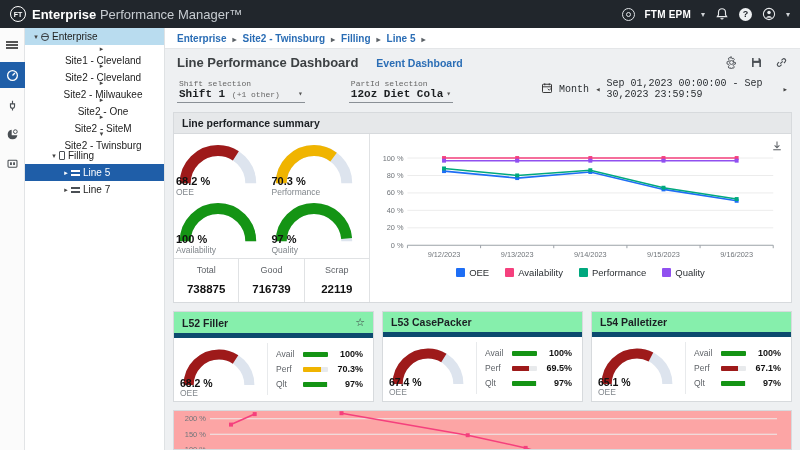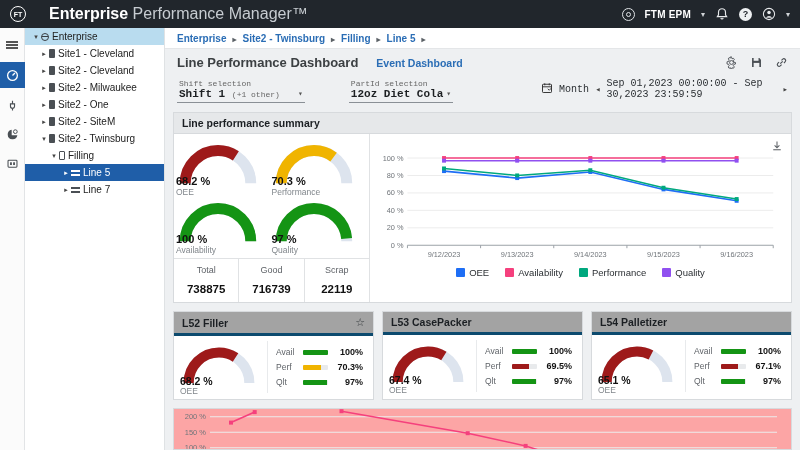--- a/index.html
+++ b/index.html
@@ -6,21 +6,21 @@
   html,body { width:800px; height:450px; overflow:hidden; background:#eef0f2;
     font-family:"Liberation Sans", sans-serif; }
   .app { width:800px; height:450px; display:flex; flex-direction:column; }
 
   
   .topbar { height:28px; background:#21262c; display:flex; align-items:center;
     padding:0 10px; flex:0 0 28px; }
   .logo-circle { width:16px; height:16px; border:1.6px solid #fff; border-radius:50%;
     color:#fff; font-size:7px; font-weight:bold; display:flex; align-items:center;
     justify-content:center; margin-right:6px; }
-  .brand { font-size:16px; color:#c7ccd1;margin-left:17px; }
+  .brand { font-size:13px; color:#c7ccd1; }
   .brand b { color:#fff; }
   .topbar .spacer { flex:1; }
   .top-right { display:flex; align-items:center; gap:10px; color:#e8eaec; }
   .badge-circ { width:13px; height:13px; border:1.4px solid #dfe3e6; border-radius:50%;
     display:inline-flex; align-items:center; justify-content:center; }
   .badge-circ i { width:5px; height:5px; border:1px solid #dfe3e6; border-radius:50%; display:block; }
   .env-label { font-size:10px; font-weight:bold; color:#fff; letter-spacing:.2px; }
   .chev { font-size:8px; color:#cfd3d6; }
   .tb-icon { width:14px; height:14px; display:inline-flex; }
   .tb-icon svg { width:100%; height:100%; }
@@ -41,21 +41,21 @@
   .hamb::after { content:""; position:absolute; left:0; right:0; top:1px; border-top:2px solid #555; }
 
   
   .tree { width:140px; background:#fff; border-right:1px solid #dfe2e4; font-size:10px; color:#222; }
   .tree-title { font-size:10.5px; font-weight:bold; padding:6px 8px 5px; color:#1b1f23; }
   .trow { display:flex; align-items:center; height:17px; cursor:default; white-space:nowrap; }
   .trow .ar { width:10px; text-align:center; font-size:7px; color:#444; flex:0 0 10px; }
   .trow .ar.col::before { content:"\25B8"; }
   .trow .ar.exp::before { content:"\25BE"; }
   .trow .lbl { margin-left:3px; }
-  .lvl0 { padding-left:6px; } .lvl1 { padding-left:14px; } .lvl2 { padding-left:24px; } .lvl3 { padding-left:36px; }
+  .lvl0 { padding-left:6px; } .lvl1 { padding-left:14px;flex-direction:column; } .lvl2 { padding-left:24px; } .lvl3 { padding-left:36px; }
   .trow.hl { background:#b9dcef; }
   .trow.sel { background:#1f5ea8; color:#fff; }
   .trow.sel .ar { color:#fff; }
   .ic-globe { width:8px; height:8px; border:1.3px solid #3a3f44; border-radius:50%; display:inline-block; position:relative; }
   .ic-globe::after { content:""; position:absolute; left:0; right:0; top:2.4px; border-top:1px solid #3a3f44; }
   .ic-site { width:6px; height:9px; background:#4a4f54; display:inline-block; border-radius:1px; }
   .ic-area { width:6px; height:9px; border:1.3px solid #4a4f54; display:inline-block; border-radius:1px; }
   .ic-line { width:9px; height:7px; display:inline-block; position:relative; }
   .ic-line::before, .ic-line::after { content:""; position:absolute; left:0; width:9px; height:2px; background:#4a4f54; }
   .ic-line::before { top:1px; } .ic-line::after { top:4.5px; }
@@ -109,21 +109,21 @@
   .dl-icon { position:absolute; top:4px; right:8px; color:#5f6368; cursor:pointer; }
   .dl-icon svg { width:12px; height:12px; }
   #chart-main { width:100%; height:128px; display:block; }
   .legend { display:flex; justify-content:center; gap:16px; font-size:9.5px; color:#2b2f33; padding:2px 0 4px; }
   .leg-item { display:inline-flex; align-items:center; gap:4px; cursor:pointer; }
   .leg-sq { width:9px; height:9px; display:inline-block; border-radius:1px; }
 
   
   .cards { display:flex; gap:8px; margin:0 8px 8px; }
   .card { flex:1; background:#fff; border:1px solid #d7dadd; }
-  .card-head { background:#a3a3a3; border-bottom:3px solid #0c4a6e; padding:4px 8px; font-size:10.5px;
+  .card-head { background:#86efac; border-bottom:5px solid #0c4a6e; padding:4px 8px; font-size:10.5px;
     font-weight:bold; color:#1b1f23; display:flex; align-items:center; }
   .card-head .spacer { flex:1; }
   .star { font-size:11px; color:#3c4043; font-weight:normal; cursor:pointer; }
   .card-body { display:flex; align-items:center; padding:5px 6px 6px; }
   .card-gauge { width:88px; border-right:1px solid #e8eaec; }
   .card-gauge .gauge { width:86px; height:52px; }
   .card-gauge .gauge svg { width:78px; height:42px; }
   .card-gauge .gauge-val { bottom:6px; font-size:10.5px; }
   .kpis { flex:1; padding:2px 4px 2px 8px; display:flex; flex-direction:column; gap:5px; }
   .kpi-row { display:flex; align-items:center; gap:5px; }

